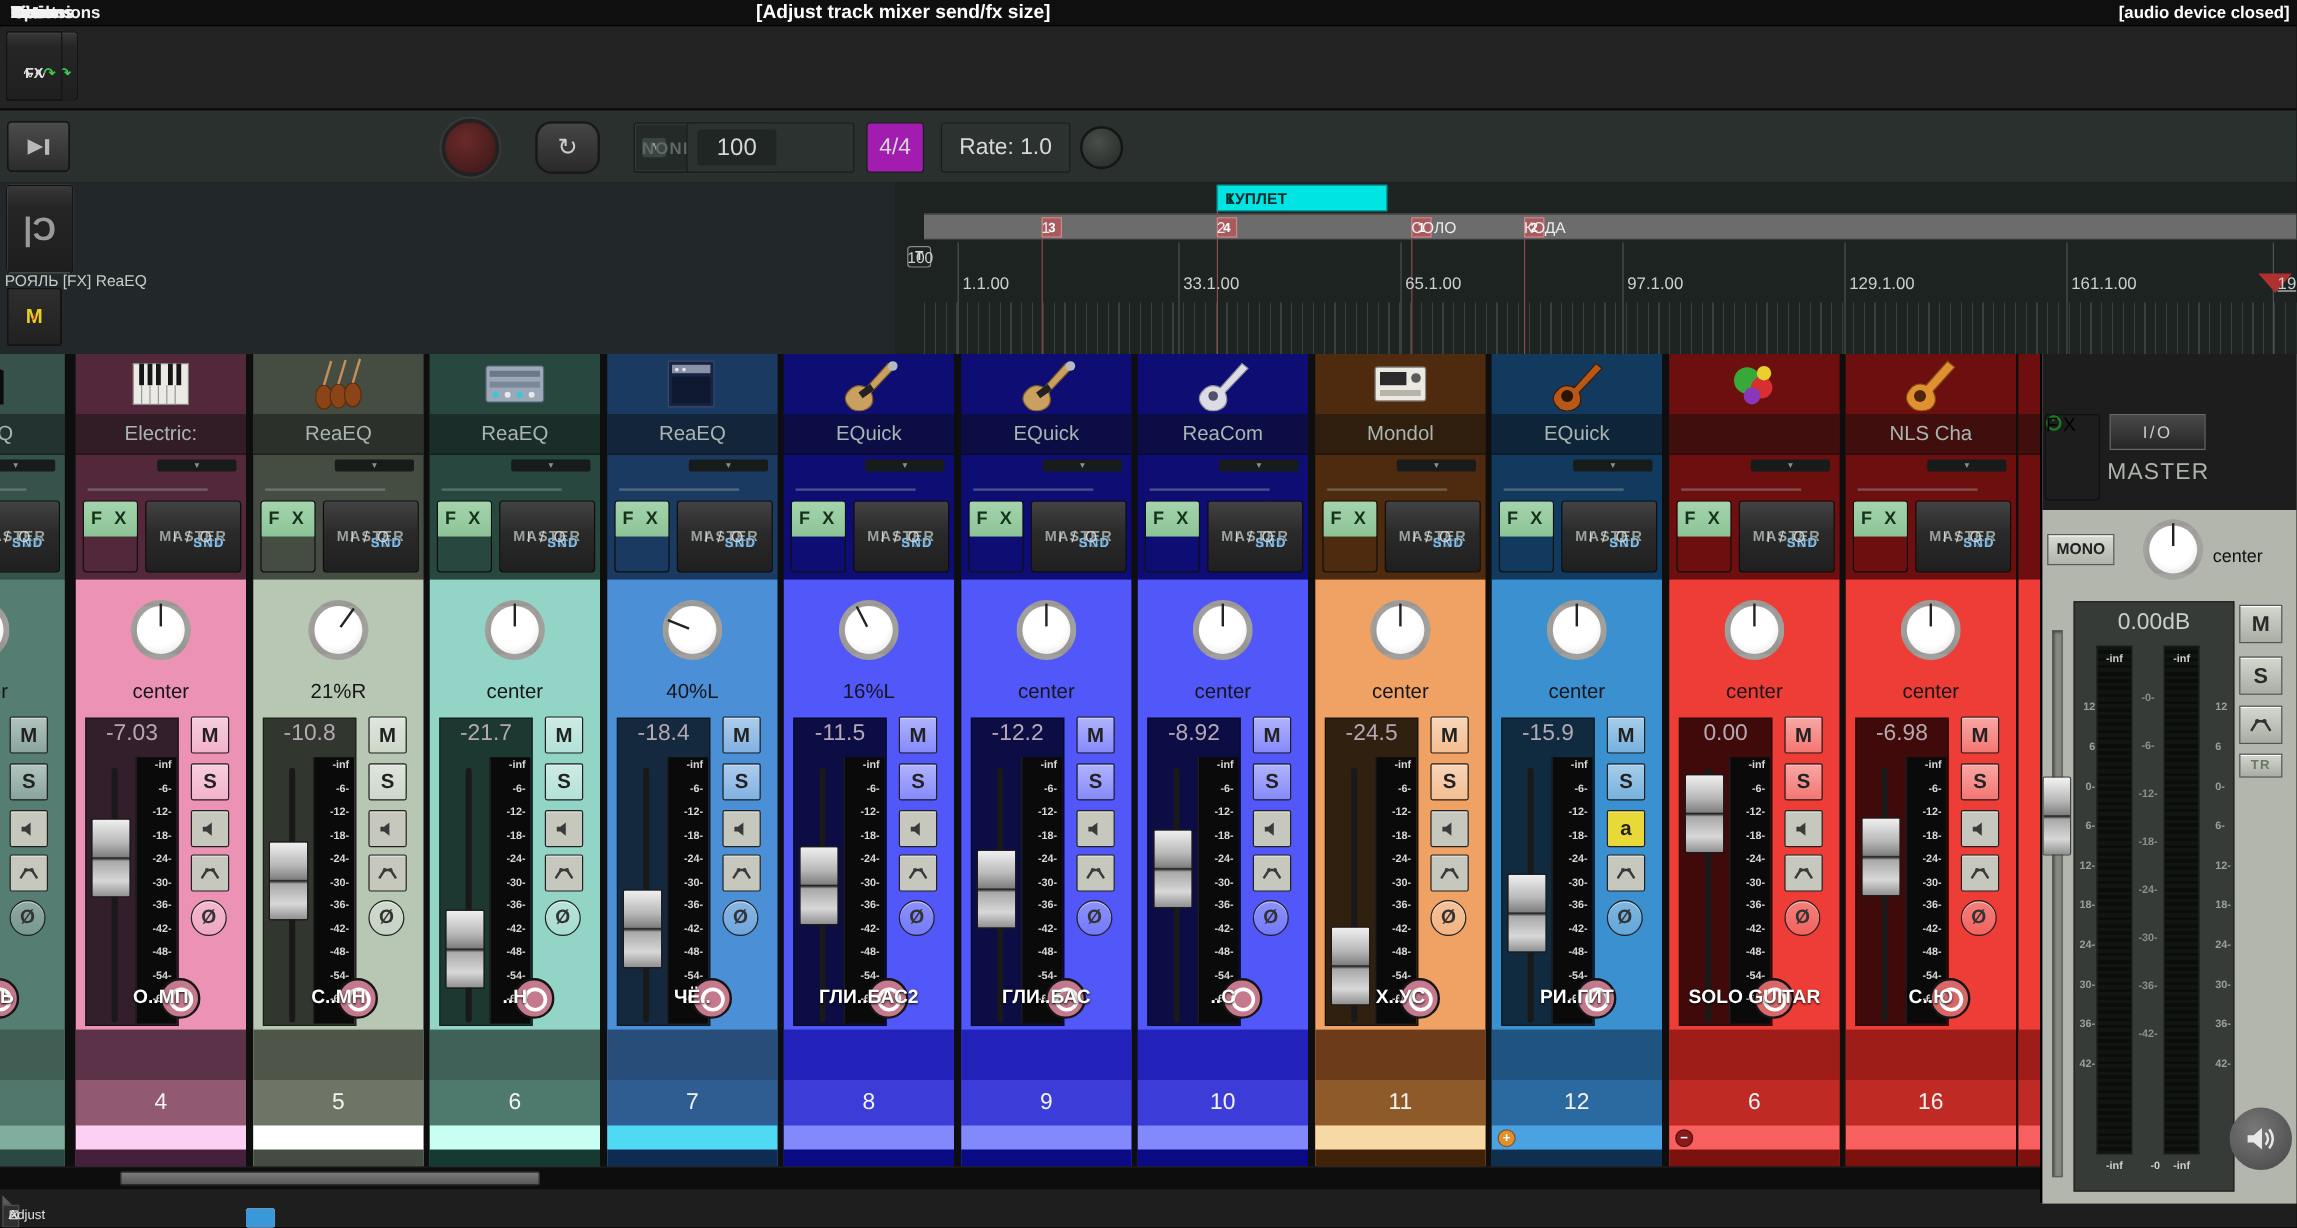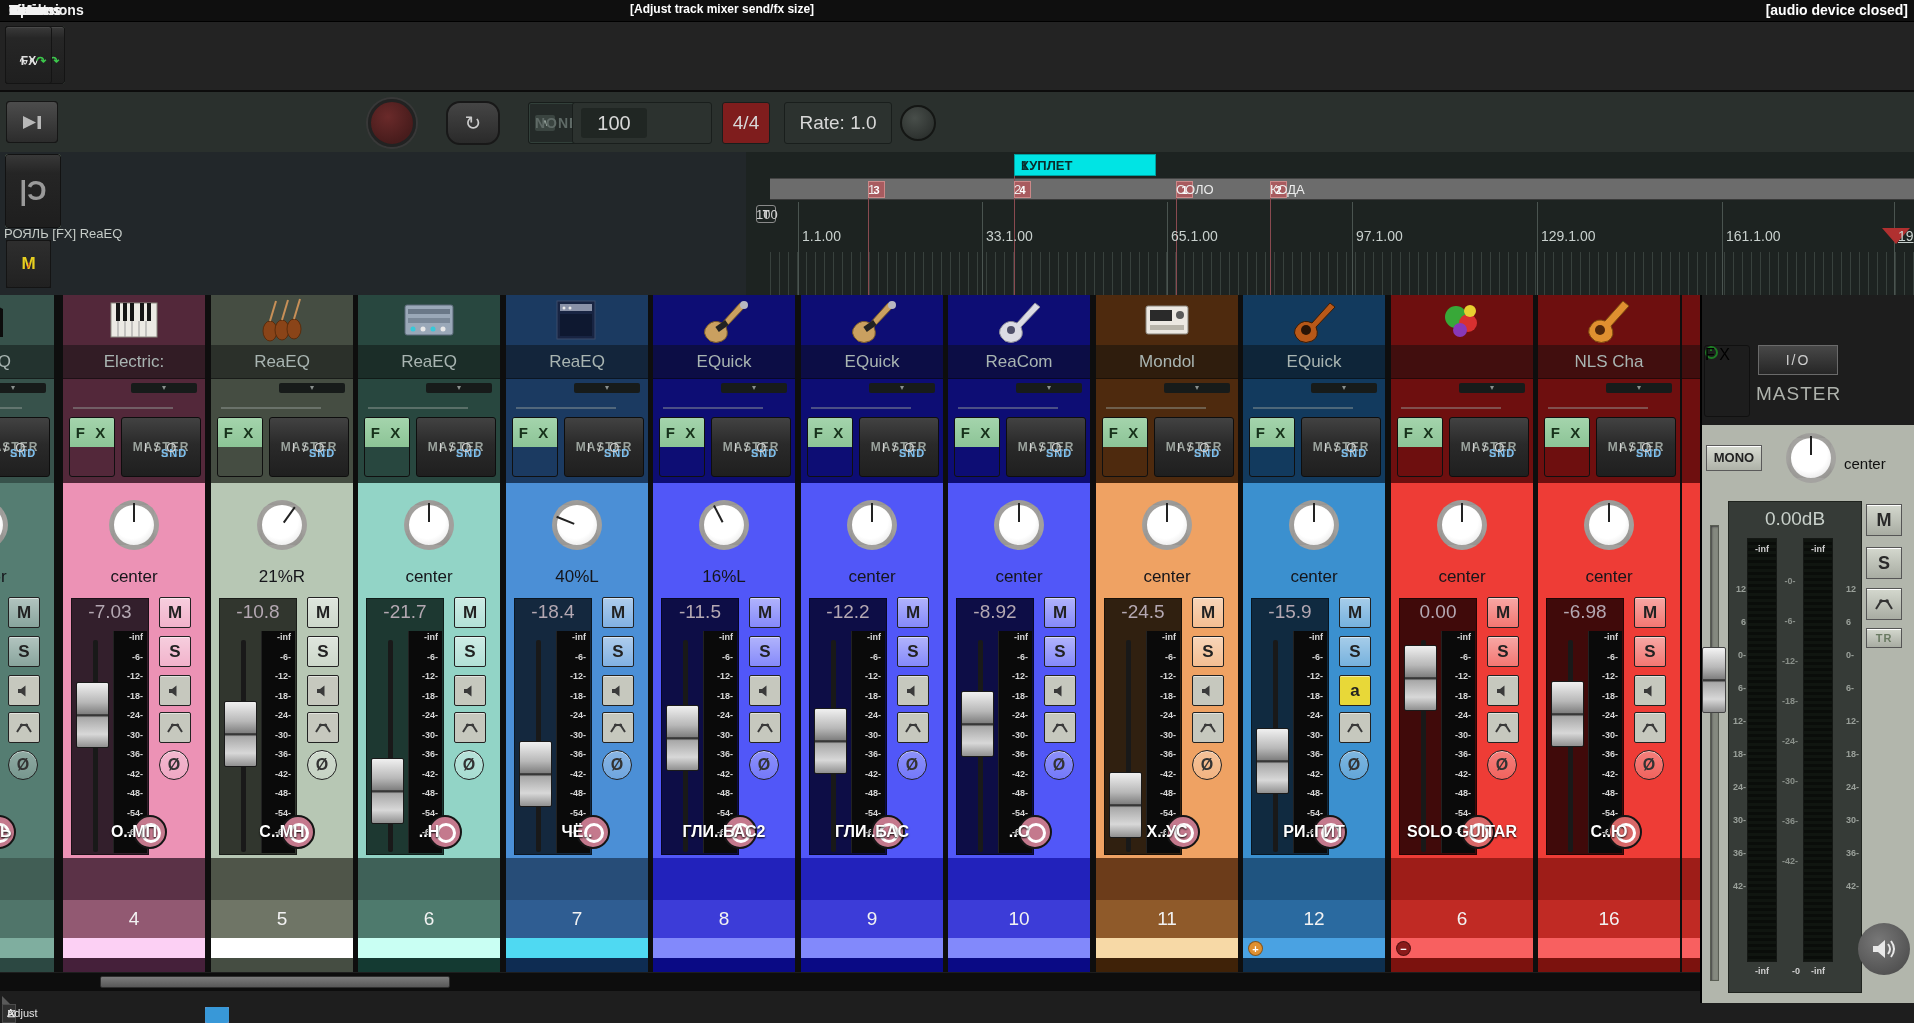--- a/index.html
+++ b/index.html
@@ -3,21 +3,21 @@
 <meta charset="utf-8">
 <style>
   html,body{margin:0;padding:0;background:#000;}
   #app{position:relative;width:1914px;height:1023px;overflow:hidden;background:#191919;
        font-family:"Liberation Sans",sans-serif;-webkit-font-smoothing:antialiased;}
   #app *{position:absolute;box-sizing:border-box;}
   
   .menubar{top:0;left:0;width:100%;height:22px;background:#0f0f0f;border-bottom:1px solid #000;}
   .menu-items{position:static;display:flex;}
   .mi{position:static;padding:2px 9px;font-size:14px;font-weight:bold;color:#f2f2f2;cursor:default;}
-  .menu-status-left{left:630px;top:2px;font-size:12px;font-weight:bold;color:#fff;}
+  .menu-status-left{left:630px;top:2px;font-size:16px;font-weight:bold;color:#fff;}
   .menu-status-right{right:6px;top:2px;font-size:14px;font-weight:bold;color:#fff;}
   
   .toolbar1{top:22px;left:0;width:100%;height:68px;background:#232323;display:flex;position:absolute;padding:4px 0 0 2px;}
   .tb{position:relative;flex:none;width:47px;height:58px;margin-left:3px;border-radius:3px;
       background:linear-gradient(#3a3a3a,#262626 20%,#1f1f1f);border:1px solid #141414;
       box-shadow:inset 0 1px 0 rgba(255,255,255,.08);display:flex;align-items:center;justify-content:center;
       color:#ccc;flex-direction:column;}
   .tb.gap{margin-left:16px;}
   .tb.hl{background:#c9dccd;border-color:#8aa890;}
   .tb .g{position:static;font-size:21px;line-height:22px;font-weight:bold;}
@@ -65,21 +65,21 @@
   .loop-btn{left:446px;top:9px;width:54px;height:44px;border-radius:14px;background:linear-gradient(#454545,#2a2a2a);
       border:2px solid #181818;color:#ccc;font-size:20px;text-align:center;line-height:40px;}
   .sel-box{left:528px;top:10px;width:116px;height:42px;background:#242a28;border:1px solid #171c1a;border-radius:3px;
       box-shadow:inset 0 0 0 1px #32403a;display:flex;align-items:center;padding-left:6px;gap:8px;}
   .sel-caret{position:static;width:20px;height:16px;background:#3a4440;color:#9aa8a0;font-size:10px;text-align:center;line-height:15px;border-radius:2px;}
   .sel-none{position:static;font-size:14px;font-weight:bold;color:#5f6a66;letter-spacing:1px;}
   .bpm-box{left:570px;top:10px;width:140px;height:42px;background:#2c322f;border:1px solid #191e1c;border-radius:3px;
       display:flex;align-items:center;gap:8px;padding-left:8px;left:572px;}
   .bpm-label{position:static;font-size:20px;color:#c2c8c4;}
   .bpm-val{position:static;width:66px;font-size:20px;color:#d8d8d8;background:#202623;border-radius:3px;text-align:center;line-height:30px;}
-  .sig-box{left:722px;top:10px;width:48px;height:42px;background:#7f1d1d;border:1px solid #191e1c;border-radius:3px;
+  .sig-box{left:722px;top:10px;width:48px;height:42px;background:#a21caf;border:1px solid #191e1c;border-radius:3px;
       font-size:19px;color:#d8d8d8;text-align:center;line-height:40px;}
   .rate-box{left:784px;top:10px;width:108px;height:42px;background:#2c322f;border:1px solid #191e1c;border-radius:3px;
       font-size:19px;color:#d8d8d8;text-align:center;line-height:40px;}
   .rate-knob{left:900px;top:13px;width:36px;height:36px;border-radius:50%;background:radial-gradient(circle at 40% 35%,#484e4a,#242826);border:2px solid #141614;}
   
   .midrow{top:152px;left:0;width:100%;height:143px;background:#22272a;}
   #toolbar2{left:0;top:2px;display:flex;padding-left:2px;z-index:3;position:absolute;}
   .tb2{position:relative;flex:none;width:56px;height:74px;margin-left:3px;border-radius:3px;
       background:linear-gradient(#383838,#252525 25%,#1e1e1e);border:1px solid #121212;
       display:flex;align-items:center;justify-content:center;flex-direction:column;}

